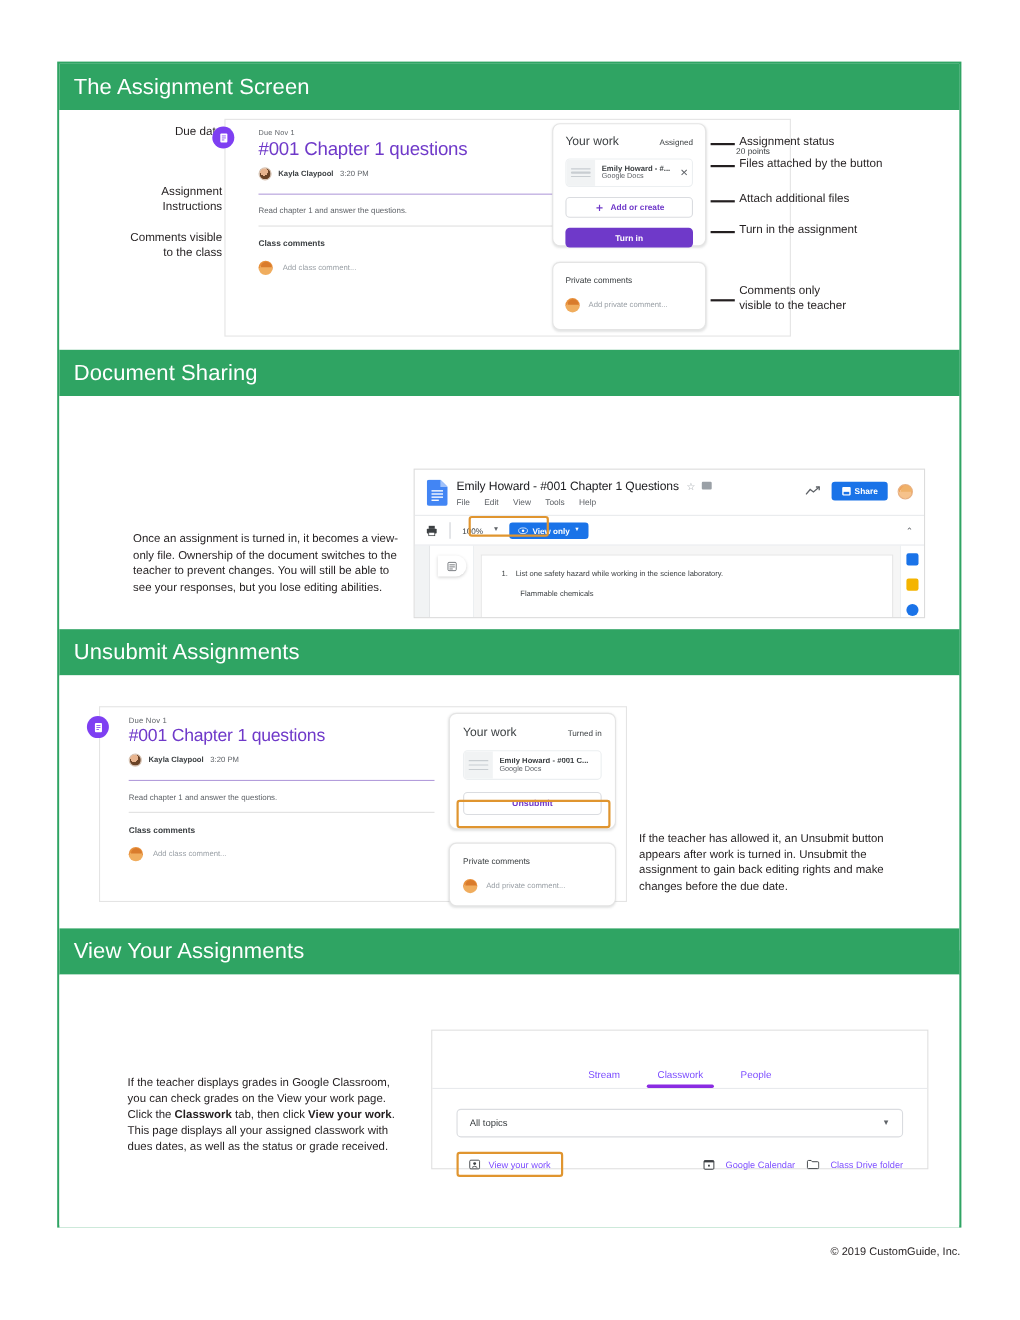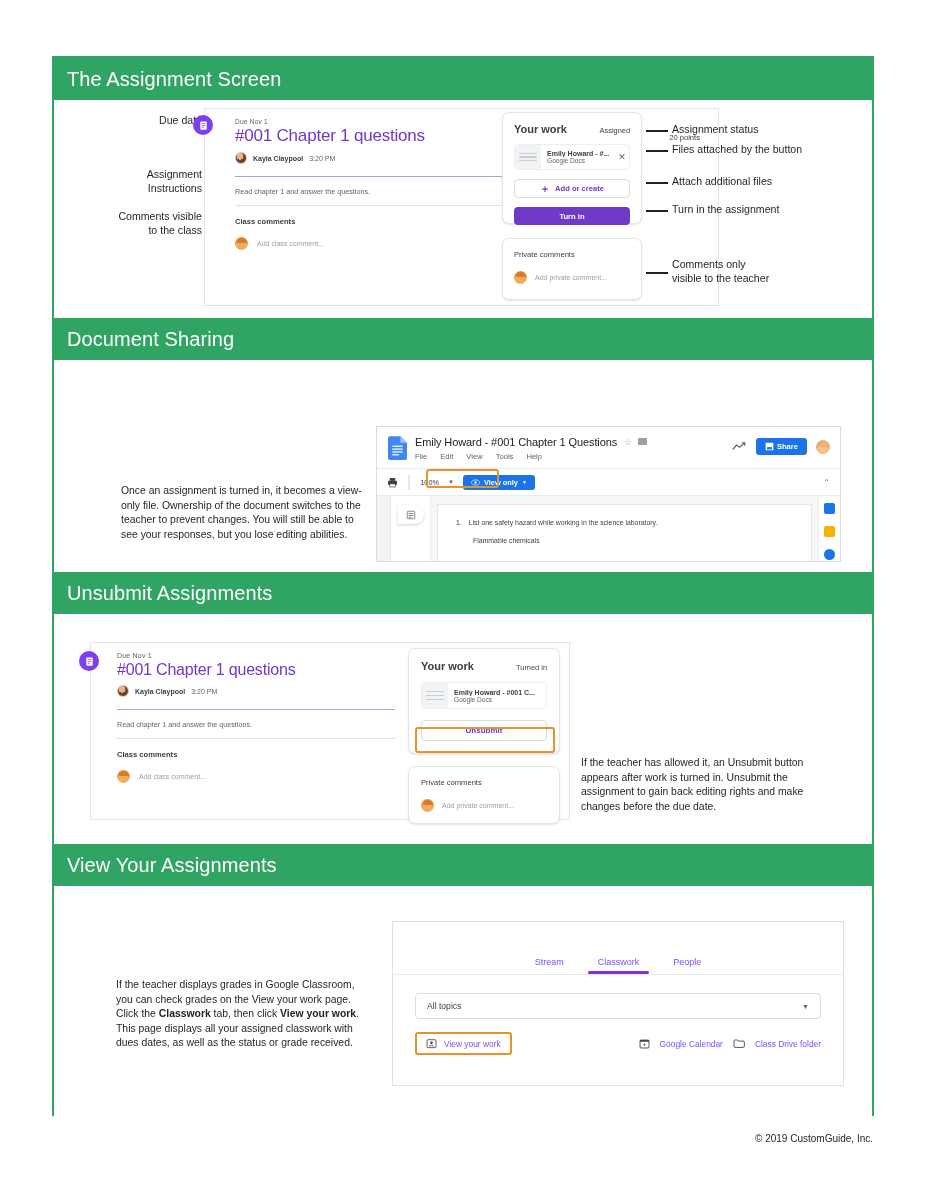--- a/index.html
+++ b/index.html
@@ -79,21 +79,21 @@
     content:""; position:absolute; left:1.5px; top:1px; width:10px; height:5px;
     border-radius:5px 5px 0 0; background:#d97b2c;
   }
   .cmt-ph { font-size: 7px; color: #9aa0a6; }
 
   .work-card {
     position: absolute; background: #fff;
     border: 1px solid #e4e4e4; border-radius: 7px;
     box-shadow: 0 1px 2px rgba(60,64,67,.14);
   }
-  .yw-title { font-size: 11px; color: #3c4043; font-weight: 700; }
+  .yw-title { font-size: 11px; color: #3c4043; font-weight: 400; }
   .yw-status { font-size: 7.4px; color: #3c4043; }
   .file-chip {
     display:flex; align-items:center; border:1px solid #eceff1;
     border-radius: 4px; background:#fff; overflow:hidden;
   }
   .file-thumb {
     width: 26px; align-self: stretch; background: #f1f3f4;
     display:flex; flex-direction:column; justify-content:center; gap:2.4px;
     padding: 0 4px; flex:none;
   }
@@ -486,21 +486,21 @@
 
   <div class="band" style="top:786px; height:42px;">
     <div class="band-title">View Your Assignments</div>
   </div>
   <div class="panel" style="top:828px; height:230px;">
 
     <div class="body-text" style="left:62px; top:92px; width:250px;">
       <span>If the teacher displays grades in Google Classroom, you can check grades on the View your work page. Click the </span><b>Classwork</b><span> tab, then click </span><b>View your work</b><span>. This page displays all your assigned classwork with dues dates, as well as the status or grade received.</span>
     </div>
 
-    <div class="cw" style="left:338px; top:35px; width:452px; height:165px;">
+    <div class="cw" style="left:338px; top:50px; width:452px; height:127px;">
       <div style="height:18px;"></div>
       <div class="cw-tabs">
         <div class="cw-tab">Stream</div>
         <div class="cw-tab active">Classwork</div>
         <div class="cw-tab">People</div>
       </div>
       <div class="cw-divider"></div>
 
       <div style="padding:18px 22px 0 22px;">
         <div class="topics-sel">

